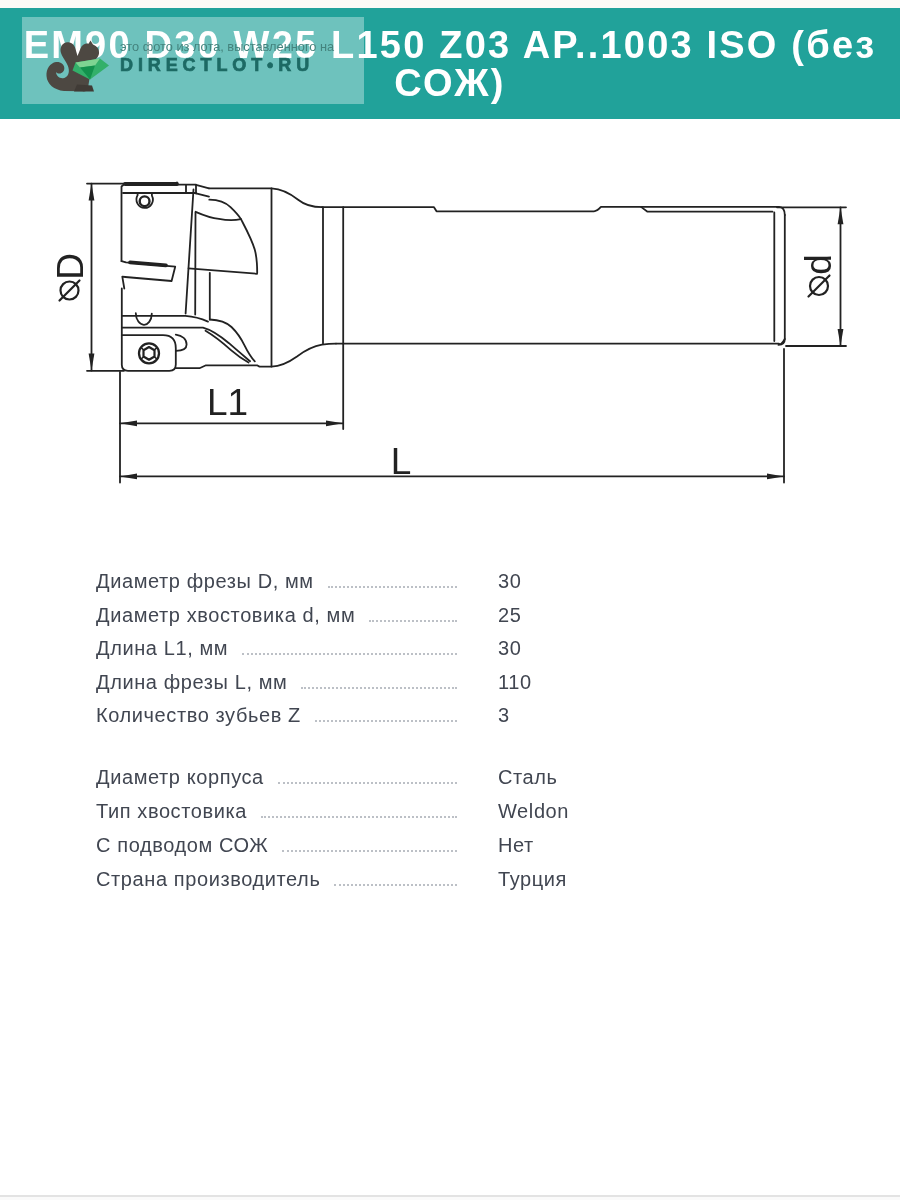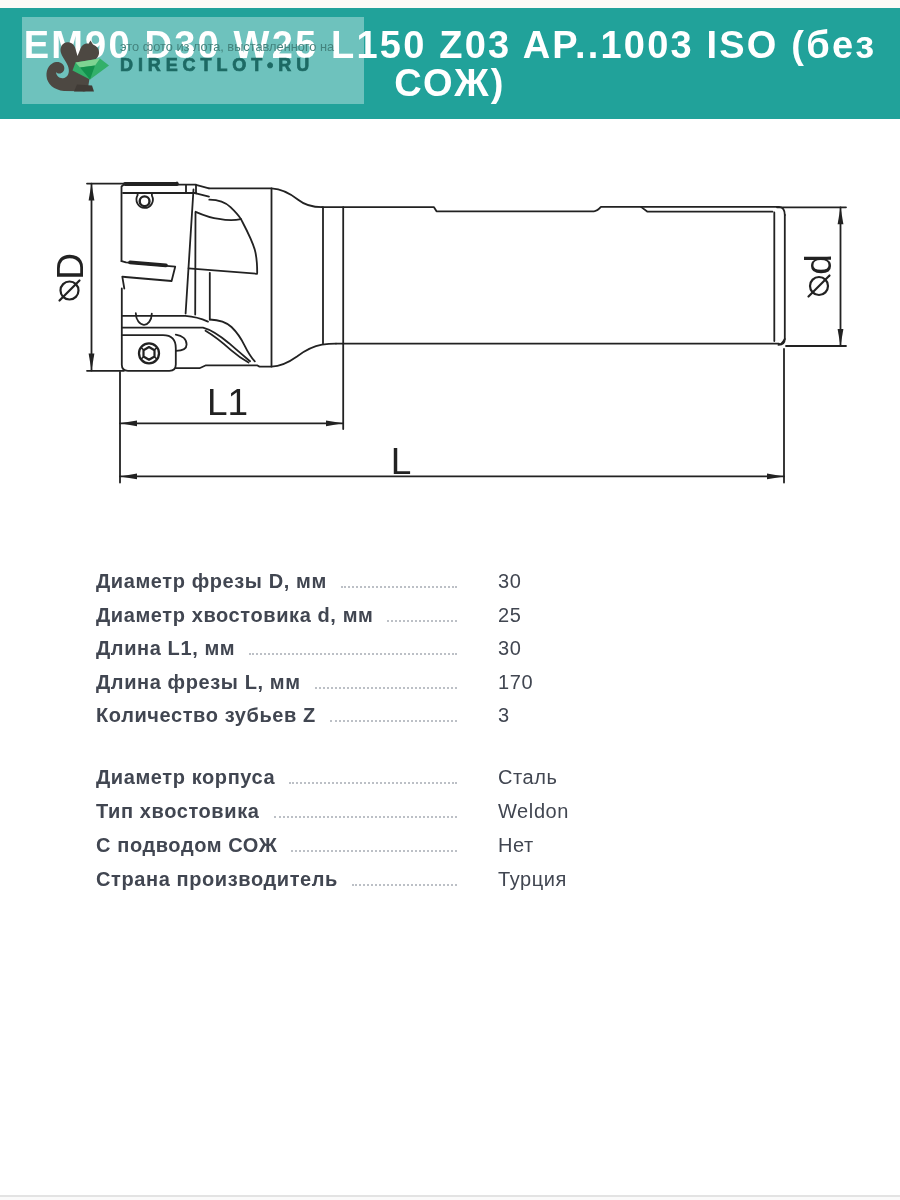--- a/index.html
+++ b/index.html
@@ -7,21 +7,21 @@
   .topstrip{position:absolute;left:0;top:0;width:900px;height:8px;background:#fbfaf6;}
   .header{position:absolute;left:0;top:8px;width:900px;height:111px;background:#21a29a;}
   .title{position:absolute;left:0;top:19px;width:900px;text-align:center;color:#ffffff;font-weight:bold;font-size:38px;line-height:37.8px;letter-spacing:2.2px;}
   .wmbox{position:absolute;left:22px;top:9px;width:342px;height:87px;background:rgba(255,255,255,0.35);}
   .wmsmall{position:absolute;left:98px;top:21.5px;font-size:12.8px;letter-spacing:0px;color:#44837d;white-space:nowrap;}
   .wmbig{position:absolute;left:98px;top:37.5px;font-size:18px;font-weight:bold;color:#1d6a64;letter-spacing:4.9px;-webkit-text-stroke:0.7px #1d6a64;white-space:nowrap;}
   .specs{position:absolute;left:96px;top:565.3px;width:564px;font-size:20px;letter-spacing:0.6px;color:#414651;}
   .srow{display:flex;align-items:baseline;line-height:33.4px;white-space:nowrap;}
   .gap{height:28.5px;}
   .specs .srow:nth-child(n+7){line-height:33.9px;}
-  .lbl{padding-right:14px;font-weight:bold;}
+  .lbl{padding-right:14px;}
   .dots{flex:1;border-bottom:2px dotted #bcc0c6;margin:0 12px 5px 0;}
   .val{width:162px;flex:none;margin-left:29px;}
   svg text{font-family:"Liberation Sans",sans-serif;}
 </style>
 </head>
 <body>
 
 <div class="topstrip"></div>
 
 <div class="header">
@@ -159,21 +159,21 @@
 
   <div class="srow">
       <span class="lbl">Длина L1, мм</span>
       <span class="dots"></span>
       <span class="val">30</span>
     </div>
 
   <div class="srow">
       <span class="lbl">Длина фрезы L, мм</span>
       <span class="dots"></span>
-      <span class="val">170</span>
+      <span class="val">110</span>
     </div>
 
   <div class="srow">
       <span class="lbl">Количество зубьев Z</span>
       <span class="dots"></span>
       <span class="val">3</span>
     </div>
   <div class="gap"></div>
 
 

